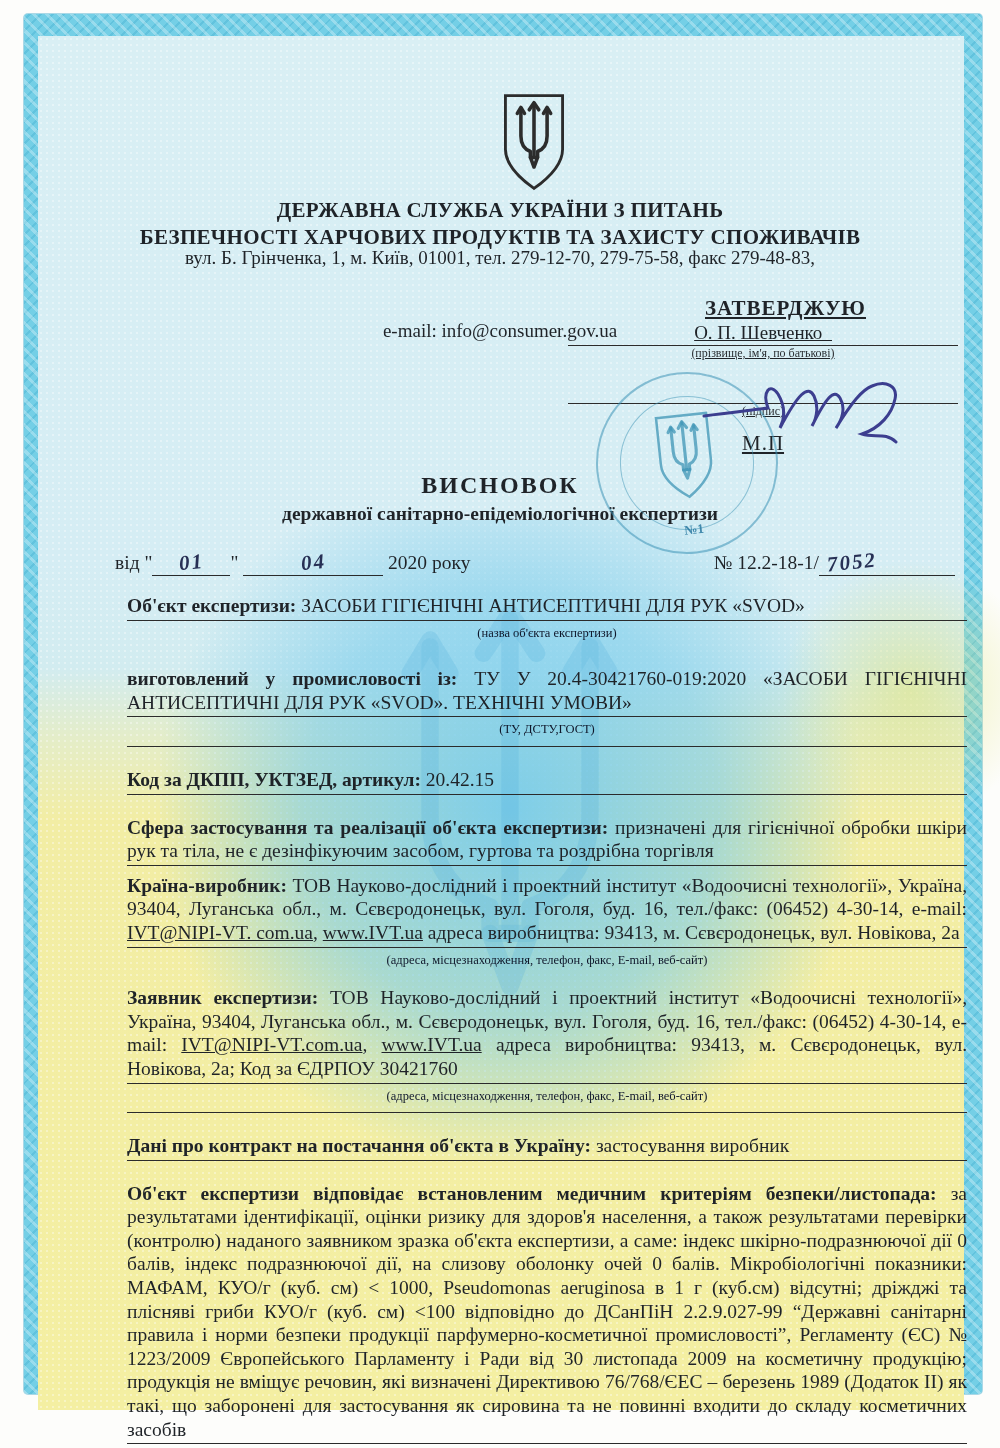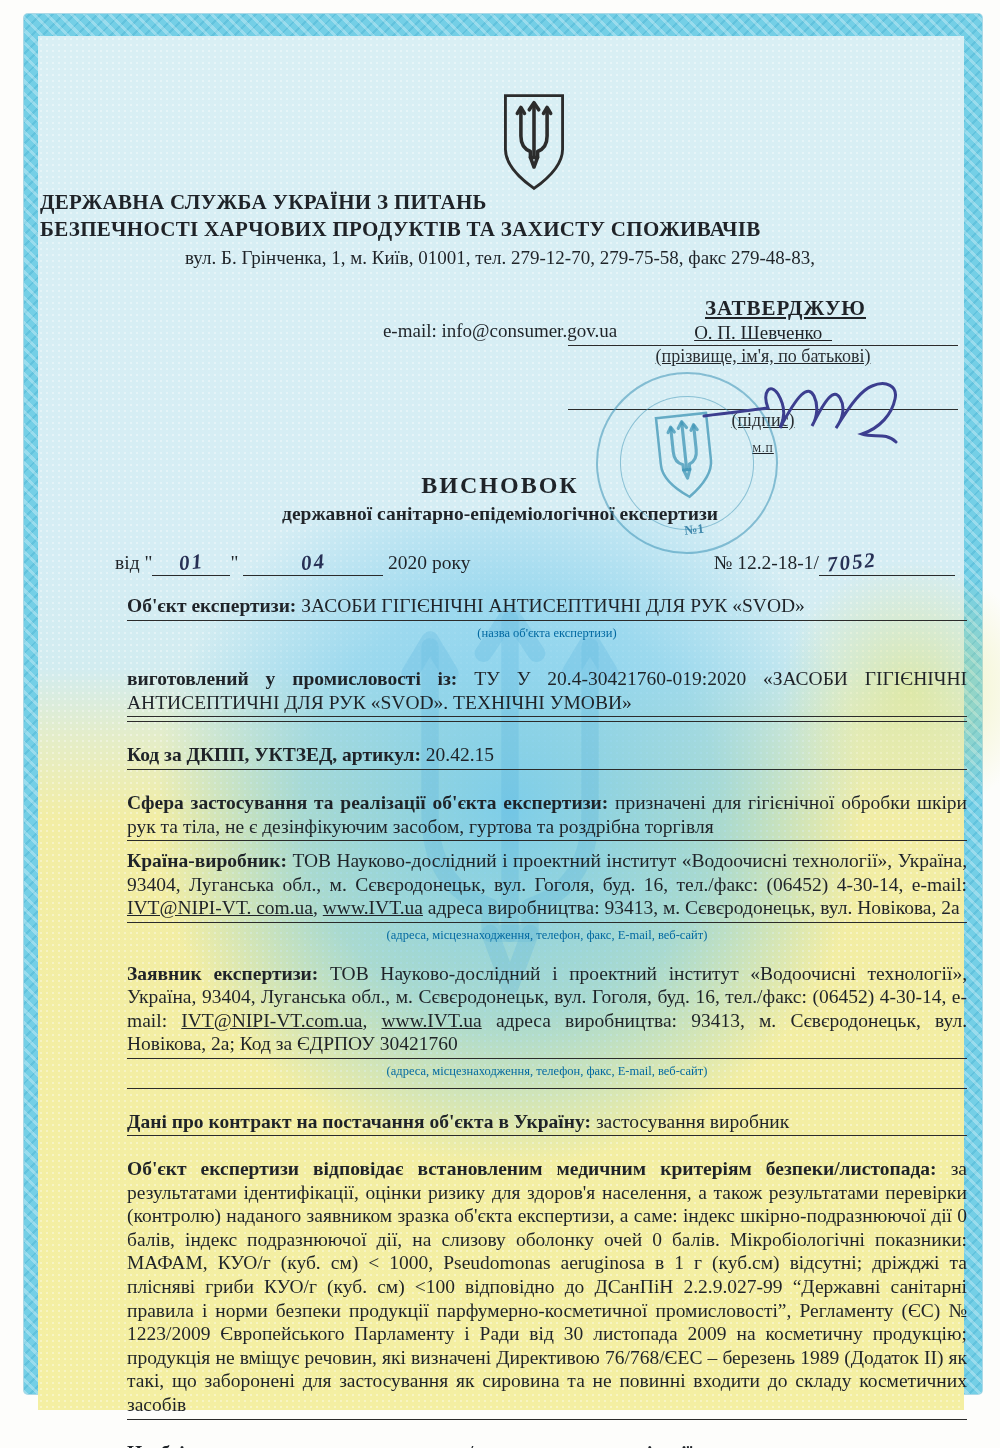--- a/index.html
+++ b/index.html
@@ -39,35 +39,35 @@
   }
   .watermark-tryzub{position:absolute;left:300px;top:560px;z-index:1;opacity:.5;pointer-events:none;}
   .tint-right{
     position:absolute;left:780px;top:560px;width:260px;height:260px;z-index:1;pointer-events:none;
     background:radial-gradient(ellipse at center, rgba(225,228,120,.55), rgba(225,228,120,0) 70%);
   }
   .content{position:absolute;inset:0;z-index:2;}
 
   
   .emblem-top{position:absolute;left:497px;top:92px;}
-  .org-line{position:absolute;left:40px;width:920px;text-align:left;font-weight:bold;font-size:21px;letter-spacing:.3px;}
+  .org-line{position:absolute;left:40px;width:920px;text-align:center;font-weight:bold;font-size:21px;letter-spacing:.3px;margin-top:8px;}
   .org1{top:190px;}
   .org2{top:217px;}
   .hdr-line{position:absolute;left:40px;width:920px;text-align:center;font-size:19px;}
   .addr{top:247px;}
   .mail{top:272px;margin-top:48px;}
 
   
   .approval{position:absolute;left:568px;top:296px;width:390px;text-align:center;font-size:19px;text-decoration:underline;}
   .approve-heading{font-weight:bold;font-size:21px;letter-spacing:1px;padding-left:45px;}
   .approve-pos{margin-top:7px;white-space:nowrap;}
   .approve-name{margin-top:1px;border-bottom:1.6px solid #2b2b2b;padding-bottom:1px;}
-  .small-cap{font-size:18px;color:#2b2f33;}
+  .small-cap{font-size:12px;color:#2b2f33;}
   .sig-zone{height:42px;border-bottom:1.6px solid #2b2b2b;}
-  .mp{margin-top:12px;font-size:10px;letter-spacing:1px;}
+  .mp{margin-top:12px;font-size:21px;letter-spacing:1px;}
   .signature{position:absolute;left:700px;top:372px;z-index:4;}
 
   
   .stamp{
     position:absolute;left:596px;top:372px;width:178px;height:178px;z-index:3;
     border:2px solid rgba(62,148,182,.55);border-radius:50%;
     transform:rotate(-6deg);
   }
   .stamp .inner{
     position:absolute;left:22px;top:22px;right:22px;bottom:22px;
@@ -93,21 +93,21 @@
     display:inline-block;font-style:italic;font-weight:bold;color:#273055;
     transform:rotate(-6deg);letter-spacing:2px;font-size:21px;
   }
 
   
   .sections{position:absolute;left:115px;top:594px;width:840px;font-size:19.5px;line-height:23.6px;margin-left:12px;}
   .rule-b{border-bottom:1.7px solid #2b2b2b;}
   .rule-t{border-top:1.7px solid #2b2b2b;}
   .sec{text-align:justify;}
   .sec b{font-weight:bold;}
-  .cap-row{text-align:center;font-size:12.5px;color:#0369a1;padding-top:1px;}
+  .cap-row{text-align:center;font-size:12.5px;color:#0f172a;padding-top:1px;}
   .lnk{text-decoration:underline;}
   .mt4{margin-top:4px;} .mt8{margin-top:8px;} .mt14{margin-top:14px;} .mt18{margin-top:18px;}
   .pb2{padding-bottom:2px;} .pt3{padding-top:21px;}
   .conditions{font-weight:bold;word-spacing:7px;padding-bottom:3px;}
 </style>
 </head>
 <body>
 
 <div class="frame"></div>
 
@@ -193,20 +193,21 @@
     <div class="sec rule-b pb2">
       <b>Об'єкт експертизи:</b>
       <span>ЗАСОБИ ГІГІЄНІЧНІ АНТИСЕПТИЧНІ ДЛЯ РУК «SVOD»</span>
     </div>
     <div class="cap-row">(назва об'єкта експертизи)</div>
 
     <div class="sec rule-b pb2 mt18" style="margin-top:22px;">
       <b>виготовлений у промисловості із:</b>
       <span>ТУ У 20.4-30421760-019:2020  «ЗАСОБИ ГІГІЄНІЧНІ АНТИСЕПТИЧНІ ДЛЯ РУК «SVOD». ТЕХНІЧНІ УМОВИ»</span>
     </div>
+    <div class="cap-row">(ТУ, ДСТУ,ГОСТ)</div>
 
     <div class="sec rule-t rule-b pb2 pt3 mt4">
       <b>Код за ДКПП, УКТЗЕД, артикул:</b>
       <span>20.42.15</span>
     </div>
 
     <div class="sec rule-b pb2 pt3">
       <b>Сфера застосування та реалізації об'єкта експертизи:</b>
       <span>призначені для гігієнічної обробки шкіри рук та тіла, не є дезінфікуючим засобом,  гуртова та роздрібна торгівля</span>
     </div>

